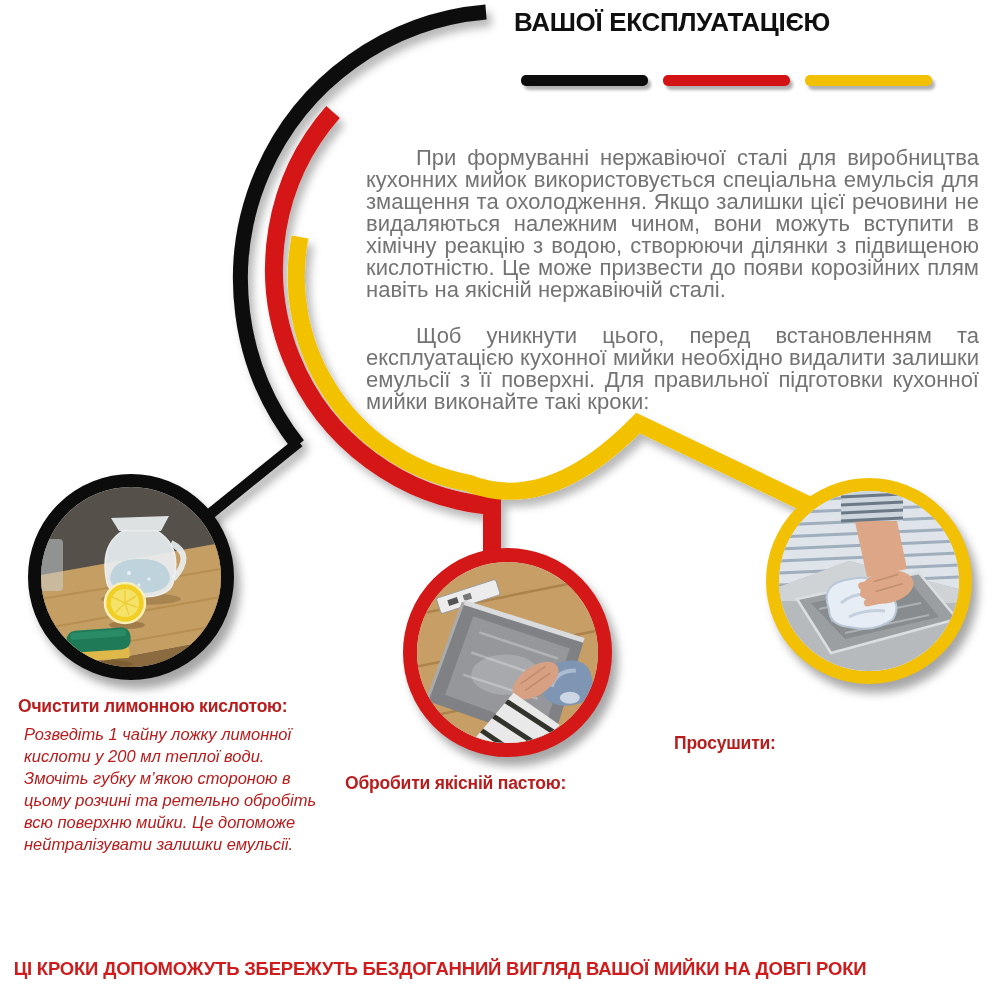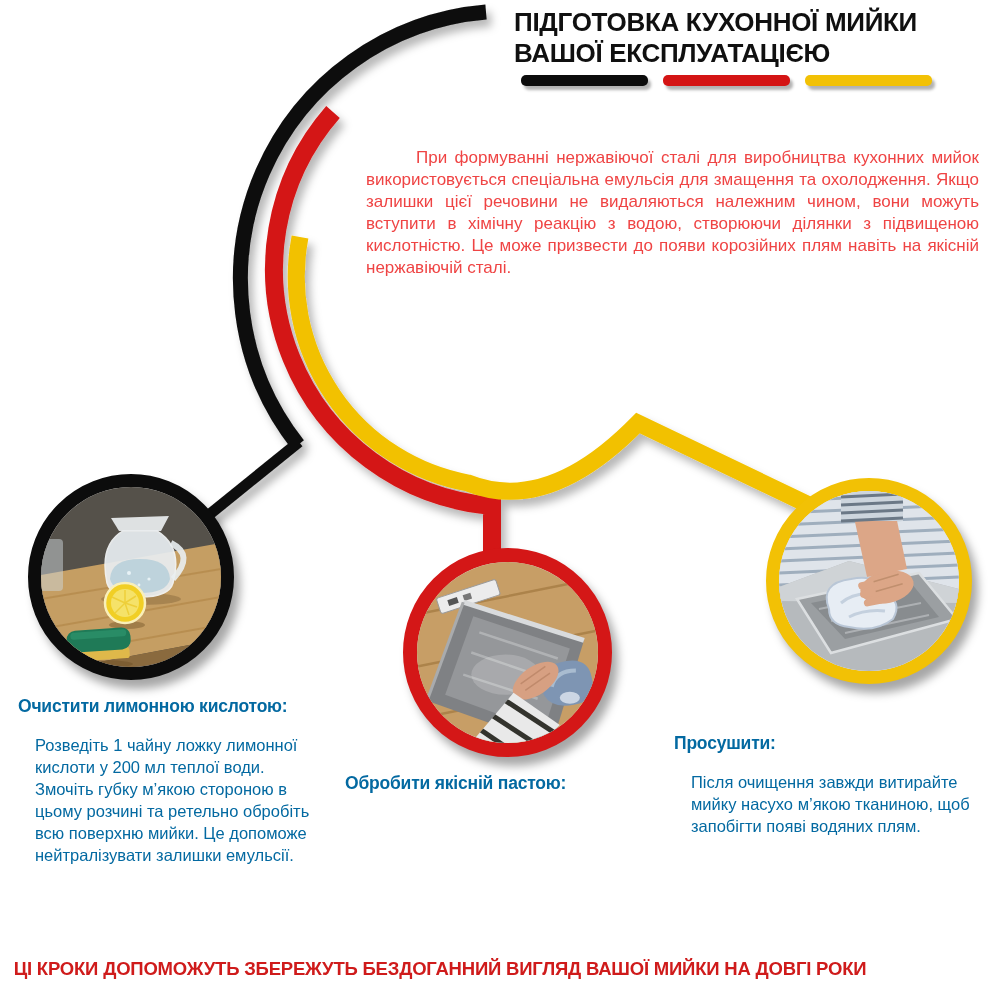--- a/index.html
+++ b/index.html
@@ -4,31 +4,31 @@
 <style>
   html,body{margin:0;padding:0;background:#fff;}
   .page{position:relative;width:1000px;height:1000px;background:#ffffff;overflow:hidden;
         font-family:"Liberation Sans", sans-serif;color:#1a1a1a;}
   .decor{position:absolute;left:0;top:0;width:1000px;height:1000px;z-index:1;}
   .title{position:absolute;left:514px;top:7px;z-index:3;font-size:26px;font-weight:bold;
          line-height:31px;color:#101010;letter-spacing:-0.3px;white-space:nowrap;}
   .bars{position:absolute;left:521px;top:75px;display:flex;gap:15px;z-index:3;}
   .bar{width:127px;height:11px;border-radius:5px;box-shadow:3px 4px 3px rgba(0,0,0,0.30);}
   .intro{position:absolute;left:366px;top:147px;width:613px;z-index:3;
-         font-size:17px;line-height:22px;text-align:justify;color:#ef4444;}
+         font-size:22px;line-height:22px;text-align:justify;color:#737373;}
   .intro p{margin:0 0 24px 0;text-indent:50px;}
   .photo-circle{position:absolute;border-radius:50%;overflow:hidden;z-index:2;
                 box-sizing:border-box;box-shadow:6px 9px 10px rgba(0,0,0,0.35);background:#ddd;}
   .photo-circle svg{display:block;width:100%;height:100%;}
   .c1{left:28px;top:474px;width:206px;height:206px;border:13px solid #0c0c0c;}
   .c2{left:403px;top:548px;width:209px;height:209px;border:14px solid #d41717;}
   .c3{left:766px;top:478px;width:206px;height:206px;border:13px solid #f2c105;}
-  .step{position:absolute;z-index:3;color:#0369a1;}
+  .step{position:absolute;z-index:3;color:#b91c1c;}
   .step h3{margin:0 0 3px 0;font-size:17.5px;font-weight:bold;letter-spacing:-0.2px;}
-  .step p{margin:17px;font-size:16.5px;line-height:22px;}
+  .step p{margin:6px;font-size:16.5px;line-height:22px;font-style:italic;}
   .step-1{left:18px;top:696px;width:312px;}
   .step-2{left:345px;top:773px;width:346px;}
   .step-3{left:674px;top:733px;width:322px;}
   .footer{position:absolute;left:0;top:958px;width:880px;text-align:center;z-index:3;
           font-size:18.5px;font-weight:bold;letter-spacing:-0.2px;}
 </style>
 </head>
 <body>
 
 <div class="page">
@@ -41,32 +41,32 @@
     </defs>
     <g fill="none" stroke-linecap="butt" filter="url(#ds)">
       <path d="M 486 12 A 268 268 0 0 0 298 445" stroke="#0c0c0c" stroke-width="15"></path>
       <path d="M 299 442 L 205 518" stroke="#0c0c0c" stroke-width="11"></path>
       <path d="M 333 112 A 238 238 0 0 0 492 506 L 492 560" stroke="#d41717" stroke-width="18"></path>
       <path d="M 300 237 A 210 210 0 0 0 468 483 Q 548 515 638 423 L 836 518" stroke="#f2c105" stroke-width="17"></path>
     </g>
   </svg>
 
   <div class="title">
-    <div>ПІДГОТОВКА КУХОННОЇ МИЙКИ</div>
     <div>ВАШОЇ ЕКСПЛУАТАЦІЄЮ</div>
   </div>
 
   <div class="bars">
     <span class="bar" style="background-color: rgb(12, 12, 12);"></span>
     <span class="bar" style="background-color: rgb(212, 20, 20);"></span>
     <span class="bar" style="background-color: rgb(242, 193, 5);"></span>
   </div>
 
   <div class="intro">
     <p>При формуванні нержавіючої сталі для виробництва кухонних мийок використовується спеціальна емульсія для змащення та охолодження. Якщо залишки цієї речовини не видаляються належним чином, вони можуть вступити в хімічну реакцію з водою, створюючи ділянки з підвищеною кислотністю.  Це може призвести до появи корозійних плям навіть на якісній нержавіючій сталі.</p>
+    <p>Щоб уникнути цього, перед встановленням та експлуатацією кухонної мийки необхідно видалити залишки емульсії з її поверхні. Для правильної підготовки кухонної мийки виконайте такі кроки:</p>
   </div>
 
   <div class="photo-circle c1" style="border-color: rgb(12, 12, 12);">
     <svg viewBox="0 0 180 180" preserveAspectRatio="xMidYMid slice">
       <rect x="0" y="0" width="180" height="180" fill="#55514a"></rect>
       <polygon points="0,88 180,56 180,152 0,186" fill="#c59e63"></polygon>
       <g stroke="#b18648" stroke-width="2" opacity="0.65">
         <path d="M 0 112 L 180 82" fill="none"></path>
         <path d="M 0 142 L 180 110" fill="none"></path>
         <path d="M 0 170 L 180 138" fill="none"></path>
@@ -192,18 +192,17 @@
     <h3>Очистити лимонною кислотою:</h3>
     <p>Розведіть 1 чайну ложку лимонної кислоти у 200 мл теплої води. Змочіть губку м’якою стороною в цьому розчині та ретельно обробіть всю поверхню мийки. Це допоможе нейтралізувати залишки емульсії.</p>
   </div>
 
   <div class="step step-2">
     <h3>Обробити якісній пастою:</h3>
   </div>
 
   <div class="step step-3">
     <h3>Просушити:</h3>
-    <p>Після очищення завжди витирайте мийку насухо м’якою тканиною, щоб запобігти появі водяних плям.</p>
   </div>
 
   <div class="footer" style="color: rgb(207, 27, 27);">ЦІ КРОКИ ДОПОМОЖУТЬ ЗБЕРЕЖУТЬ БЕЗДОГАННИЙ ВИГЛЯД ВАШОЇ МИЙКИ НА ДОВГІ РОКИ</div>
 
 </div>
 
 </body></html>

